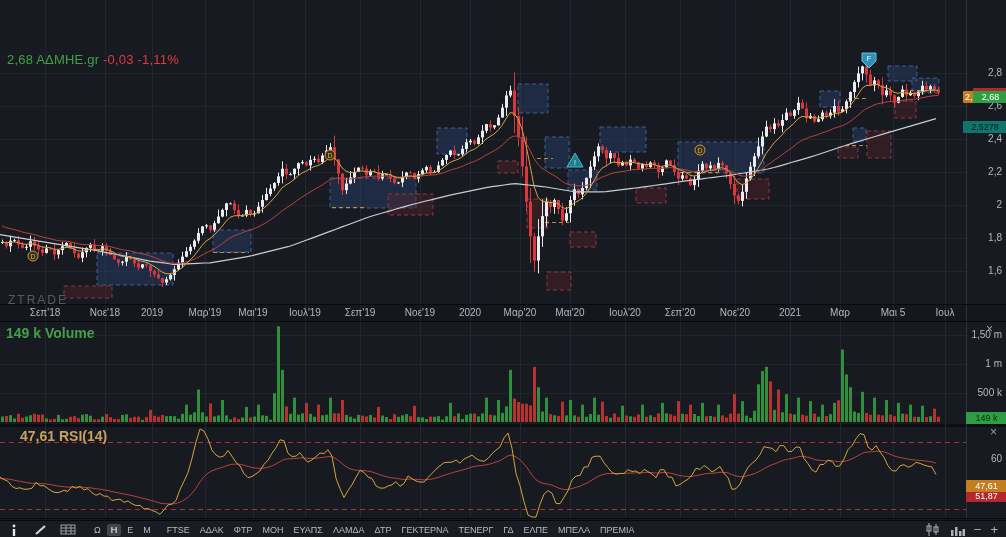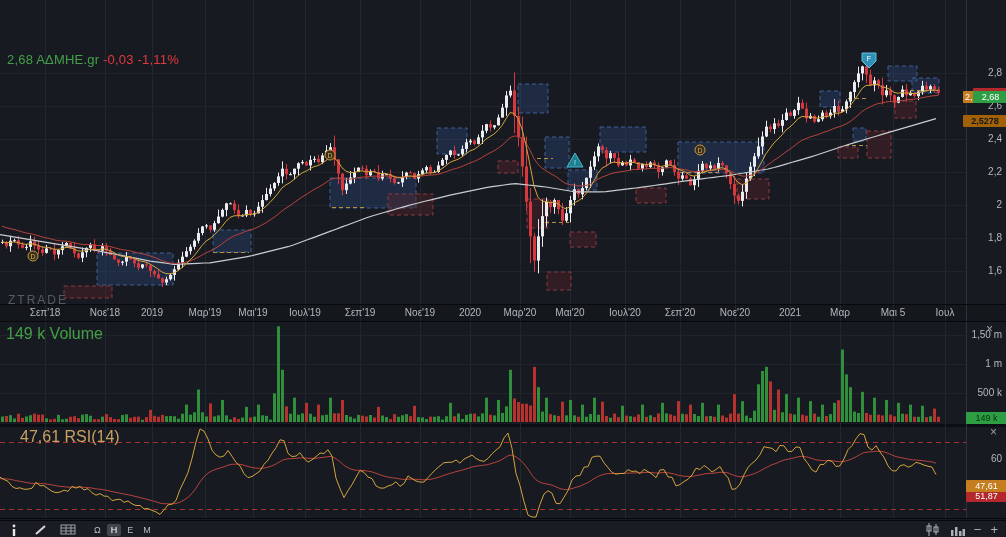--- a/index.html
+++ b/index.html
@@ -3,21 +3,21 @@
 <meta charset="utf-8">
 <style>
   html,body{margin:0;padding:0;background:#0c0f13;}
   #app{position:relative;width:1006px;height:537px;background:#171b21;overflow:hidden;
        font-family:"Liberation Sans",sans-serif;-webkit-font-smoothing:antialiased;}
   svg text{font-family:"Liberation Sans",sans-serif;}
   .overlay{position:absolute;pointer-events:none;}
   .ticker{left:7px;top:52px;font-size:13px;letter-spacing:.2px;}
   .ticker .grn{color:#43a047;}
   .ticker .red{color:#e0393e;}
-  .panel-label{font-size:16px;}
+  .panel-label{font-size:14px;font-weight:bold;}
   .vol-label{left:6px;top:325px;color:#43a047;}
   .rsi-label{left:20px;top:428px;color:#c9a061;}
   .watermark{left:8px;top:293px;color:#565b62;font-size:12px;font-weight:normal;letter-spacing:2px;}
   .badge{position:absolute;font-size:9px;line-height:12px;height:12px;text-align:center;
          border-radius:1px;color:#fff;padding:0 2px;}
   .close-x{position:absolute;color:#9aa0a6;font-size:12px;line-height:10px;cursor:pointer;pointer-events:auto;}
   #toolbar{position:absolute;left:0;top:520px;width:1006px;height:17px;background:#191d23;
            border-top:1px solid #05070a;display:flex;align-items:center;font-size:9px;color:#b9bcc1;}
   .tb-icon{display:inline-flex;align-items:center;justify-content:center;height:15px;cursor:pointer;}
   .tb-btn{padding:1px 4px;margin:0 1px;border-radius:2px;cursor:pointer;white-space:nowrap;color:#b9bcc1;}
@@ -903,21 +903,21 @@
   
   <div class="overlay panel-label rsi-label">
     <span>47,61</span>
     <span>RSI(14)</span>
   </div>
 
   
   <div class="badge" style="left:973px;top:88px;width:31px;background:#b3282d;"></div>
   <div class="badge" style="left:963px;top:91px;width:40px;background:#c47d1f;text-align:left;">2,</div>
   <div class="badge" style="left:973px;top:91px;width:31px;background:#2e9e44;">2,68</div>
-  <div class="badge" style="left:963px;top:115px;width:40px;background:#a16207;color:#16181b;font-weight:bold;">2,5278</div>
+  <div class="badge" style="left:963px;top:121px;width:40px;background:#0f766e;color:#16181b;">2,5278</div>
   <div class="badge" style="left:966px;top:412px;width:37px;background:#2e9e44;color:#07310e;">149 k</div>
   <div class="badge" style="left:966px;top:490px;width:37px;background:#b3282d;">51,87</div>
   <div class="badge" style="left:966px;top:480px;width:37px;background:#c47d1f;">47,61</div>
 
   
   <div class="close-x" style="left:986px;top:324px;">×</div>
   <div class="close-x" style="left:990px;top:427px;">×</div>
 
   
   <div id="toolbar">
@@ -940,20 +940,35 @@
           <line x1="6" y1="1" x2="6" y2="10" stroke="#9aa0a6"></line>
           <line x1="11" y1="1" x2="11" y2="10" stroke="#9aa0a6"></line>
         </svg>
     </span>
     <span id="tf-slot" style="display:flex;margin-left:12px;">
         <span class="tb-btn">Ω</span>
         <span class="tb-btn active">Η</span>
         <span class="tb-btn">Ε</span>
         <span class="tb-btn">Μ</span>
       </span>
+    <span id="ticker-slot" style="display:flex;margin-left:6px;">
+        <span class="tb-btn">FTSE</span>
+        <span class="tb-btn">ΑΔΑΚ</span>
+        <span class="tb-btn">ΦΤΡ</span>
+        <span class="tb-btn">ΜΟΗ</span>
+        <span class="tb-btn">ΕΥΑΠΣ</span>
+        <span class="tb-btn">ΛΑΜΔΑ</span>
+        <span class="tb-btn">ΔΤΡ</span>
+        <span class="tb-btn">ΓΕΚΤΕΡΝΑ</span>
+        <span class="tb-btn">ΤΕΝΕΡΓ</span>
+        <span class="tb-btn">ΓΔ</span>
+        <span class="tb-btn">ΕΛΠΕ</span>
+        <span class="tb-btn">ΜΠΕΛΑ</span>
+        <span class="tb-btn">ΠΡΕΜΙΑ</span>
+      </span>
     <span class="tb-spacer"></span>
     <span class="tb-right">
       <span class="tb-icon">
         <svg width="16" height="13">
             <line x1="4" y1="0" x2="4" y2="13" stroke="#aeb2b7"></line>
             <rect x="2" y="3" width="4" height="5" fill="none" stroke="#aeb2b7"></rect>
             <line x1="11" y1="1" x2="11" y2="12" stroke="#aeb2b7"></line>
             <rect x="9" y="4" width="4" height="5" fill="none" stroke="#aeb2b7"></rect>
           </svg>
       </span>

